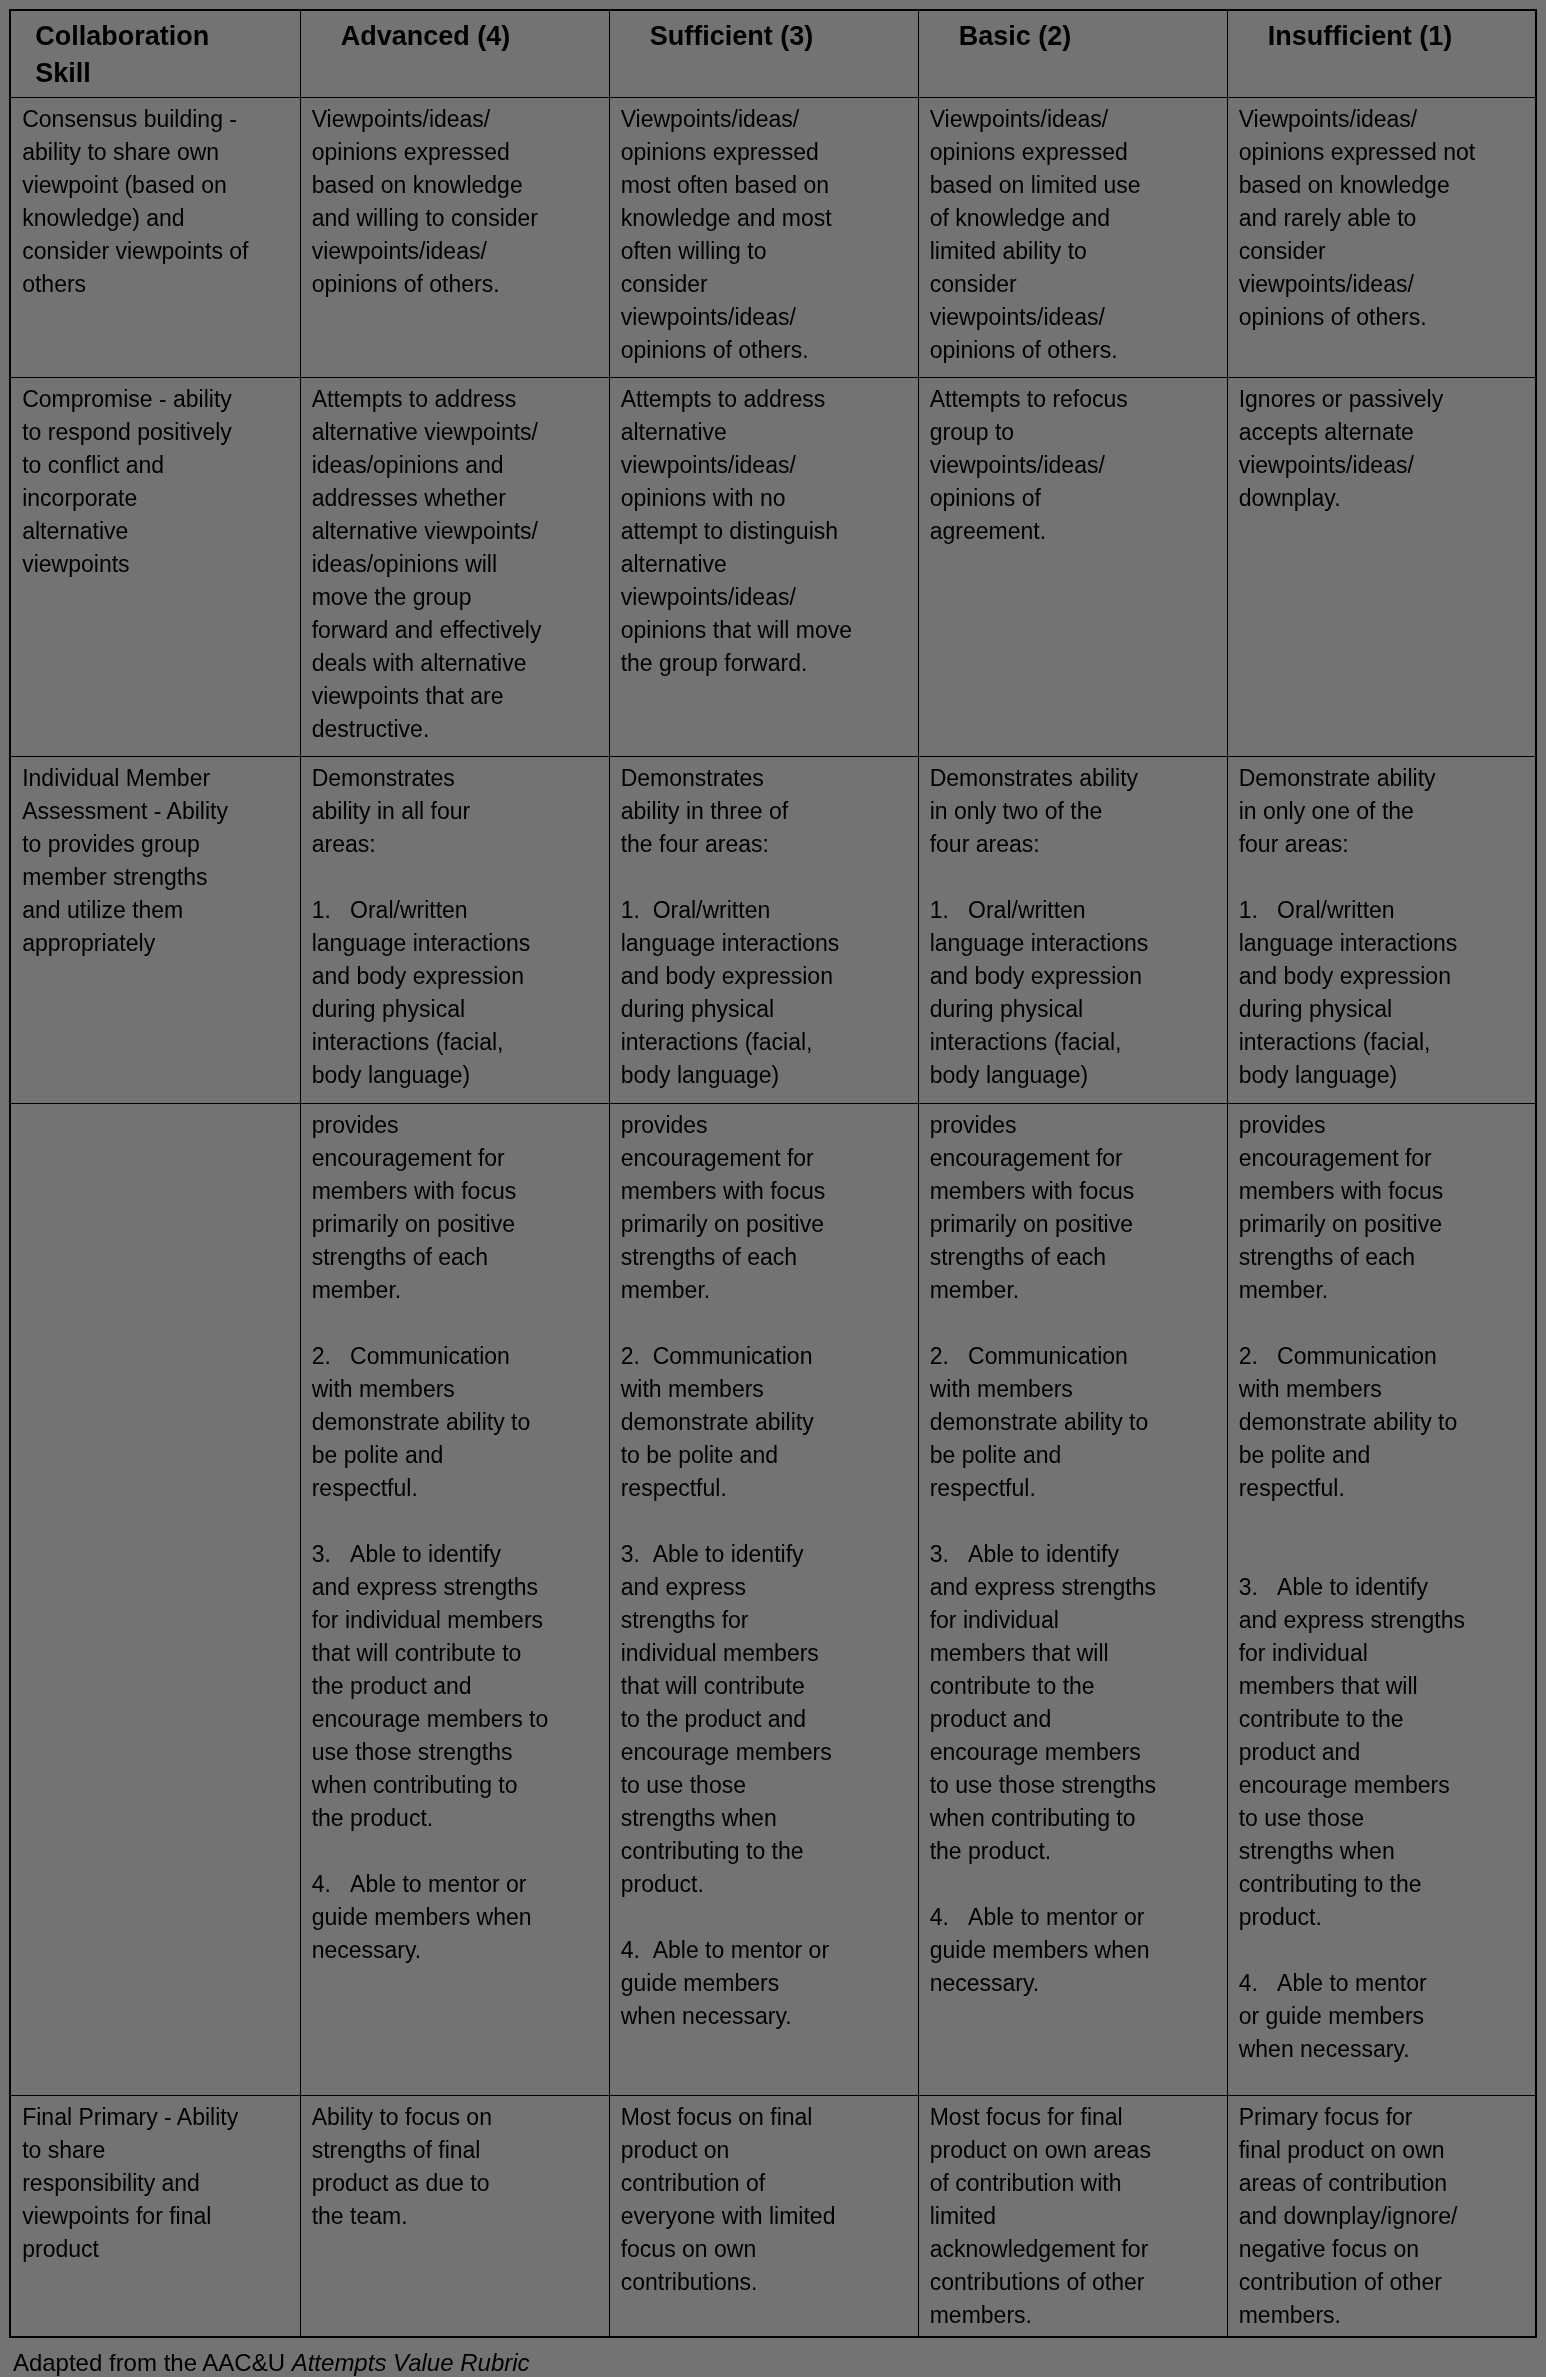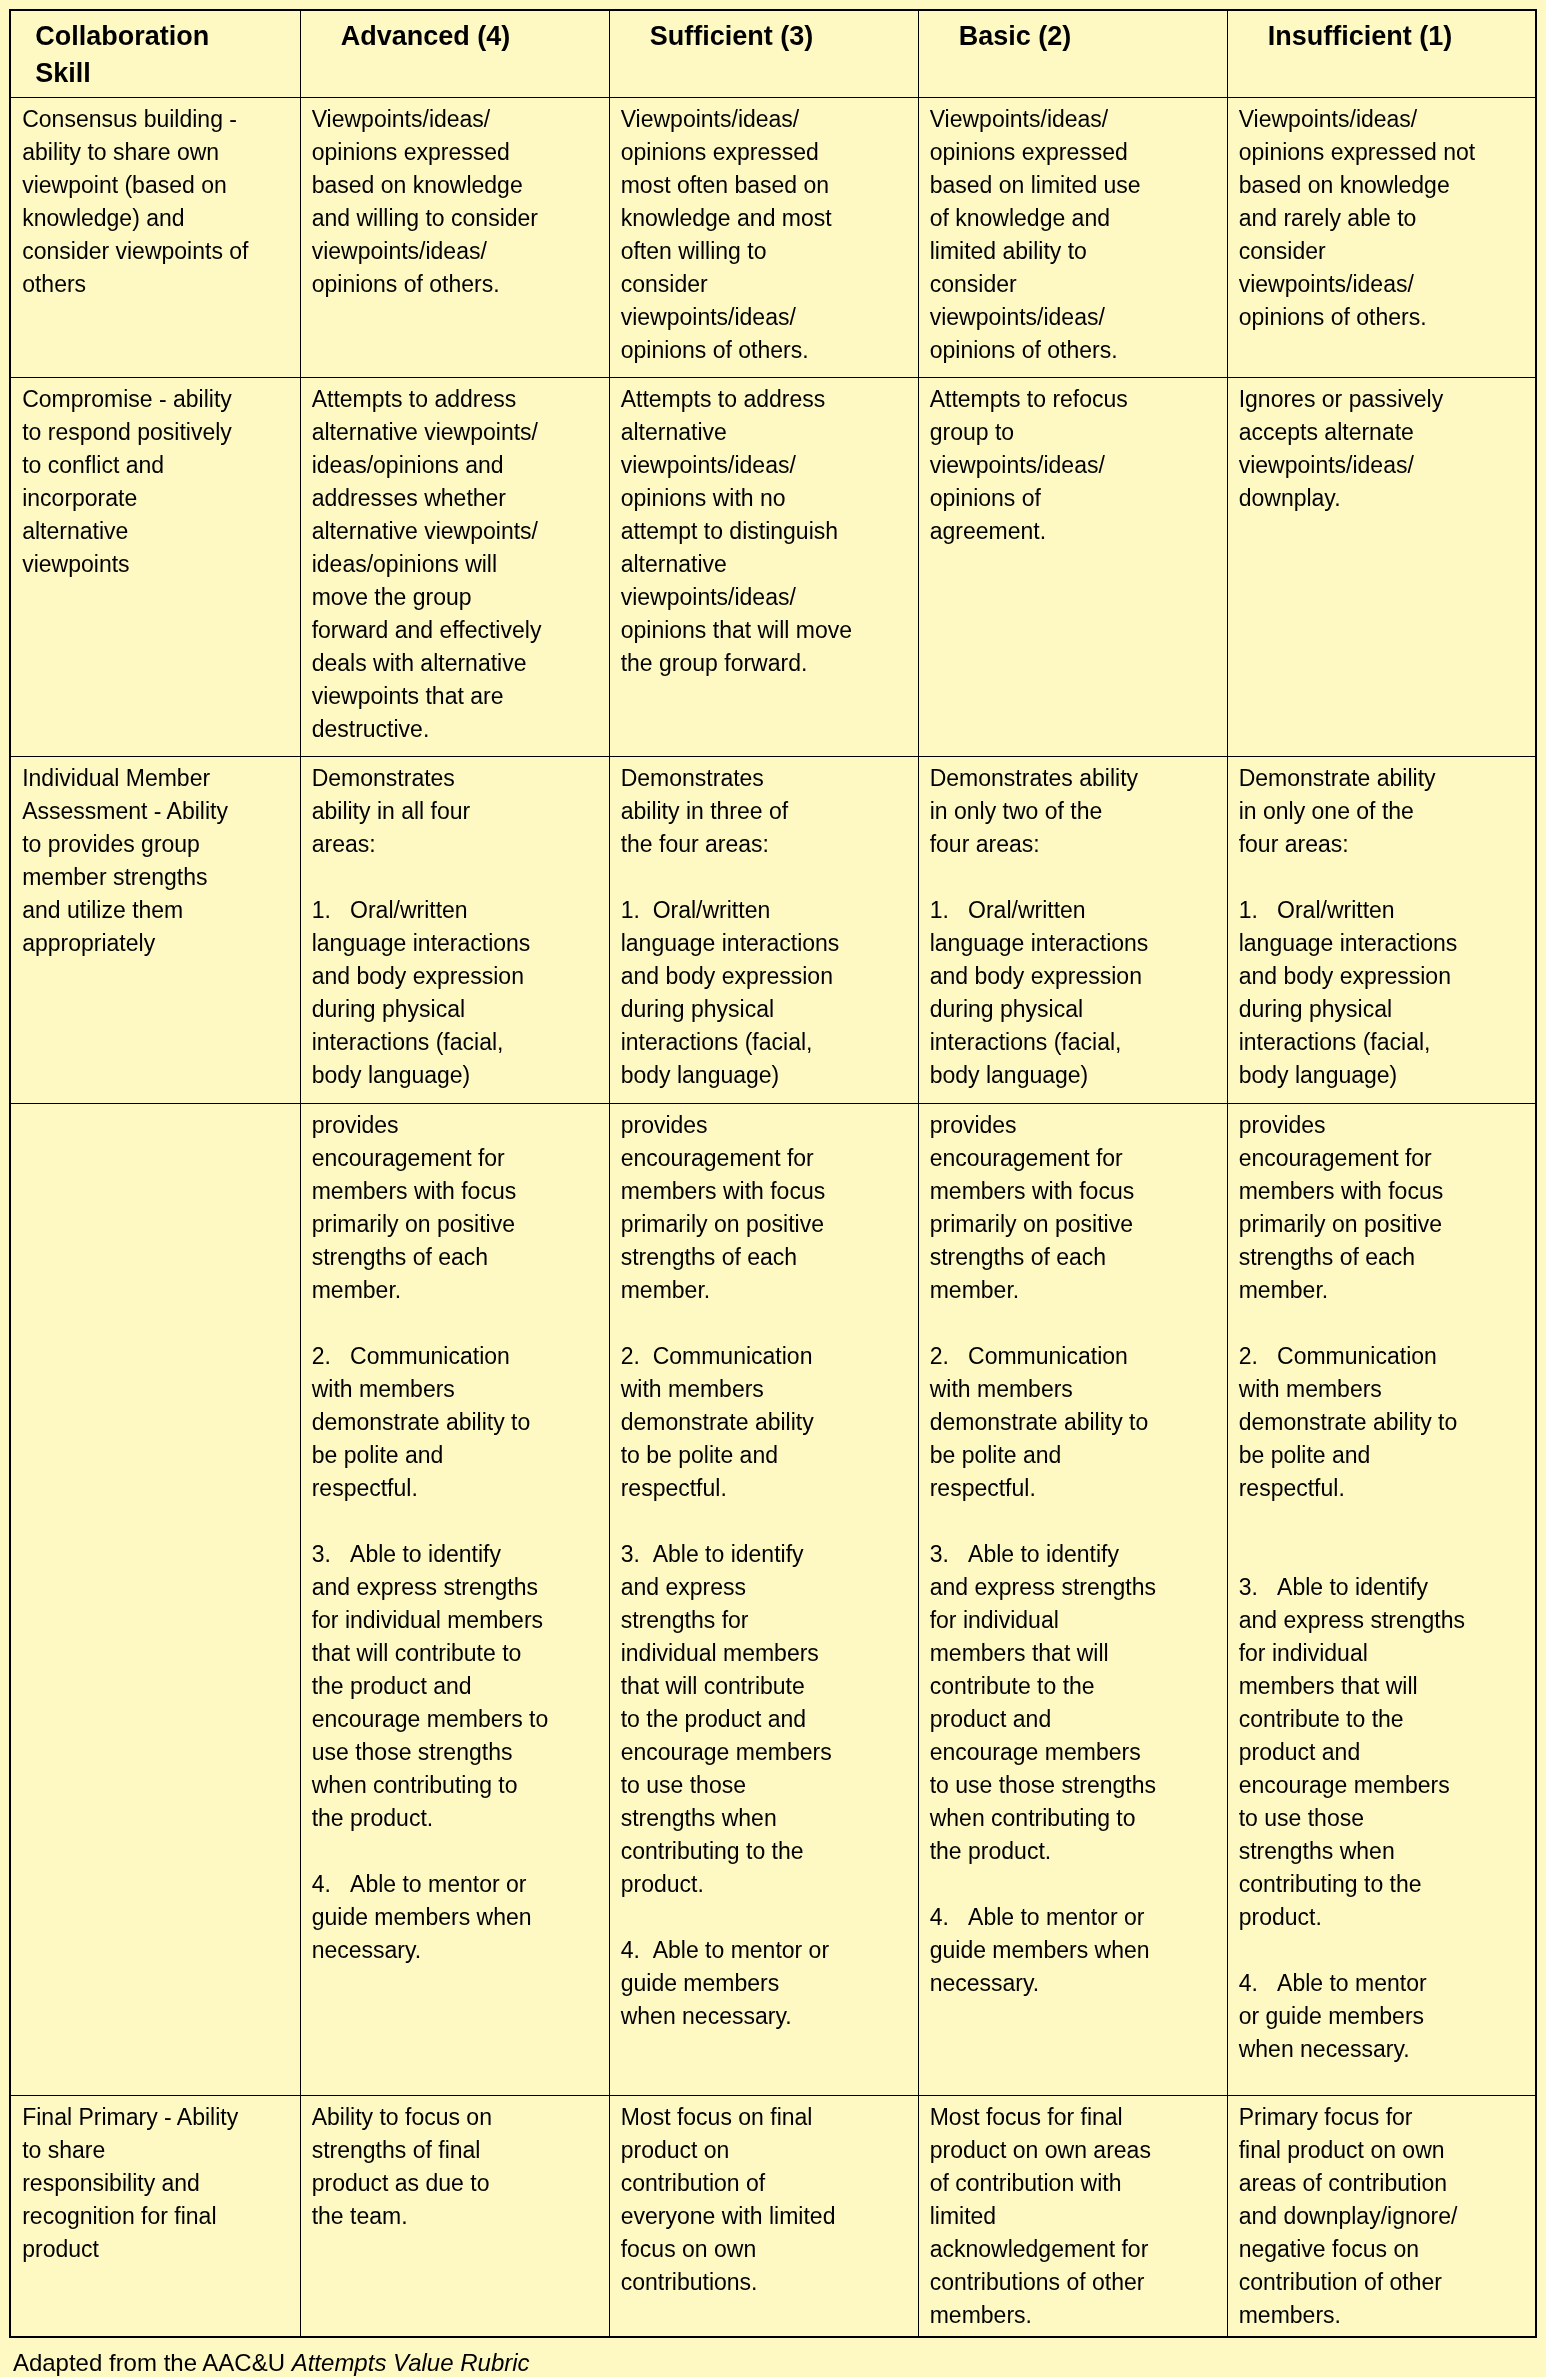--- a/index.html
+++ b/index.html
@@ -7,21 +7,21 @@
     margin: 0;
     padding: 0;
     background: #ffffff;
     color: #000000;
     font-family: "Liberation Sans", sans-serif;
   }
   .page {
     position: relative;
     width: 1546px;
     height: 2377px;
-    background: #fef9c3;
+    background: #737373;
     box-sizing: border-box;
     padding: 9.2px 9.2px 0 9.2px;
     overflow: hidden;
   }
   table.rubric {
     border-collapse: collapse;
     table-layout: fixed;
     width: 1528px;
     border: 2.8px solid #000000;
   }
@@ -315,21 +315,21 @@
 product.
 
 4.&nbsp;&nbsp;&nbsp;Able to mentor
 or guide members
 when necessary.</td>
       </tr>
       <tr class="h-r4">
         <td><span class="term">Final Primary</span><span> - Ability
 to share
 responsibility and
-recognition for final
+viewpoints for final
 product</span></td>
         <td>Ability to focus on
 strengths of final
 product as due to
 the team.</td>
         <td>Most focus on final
 product on
 contribution of
 everyone with limited
 focus on own

